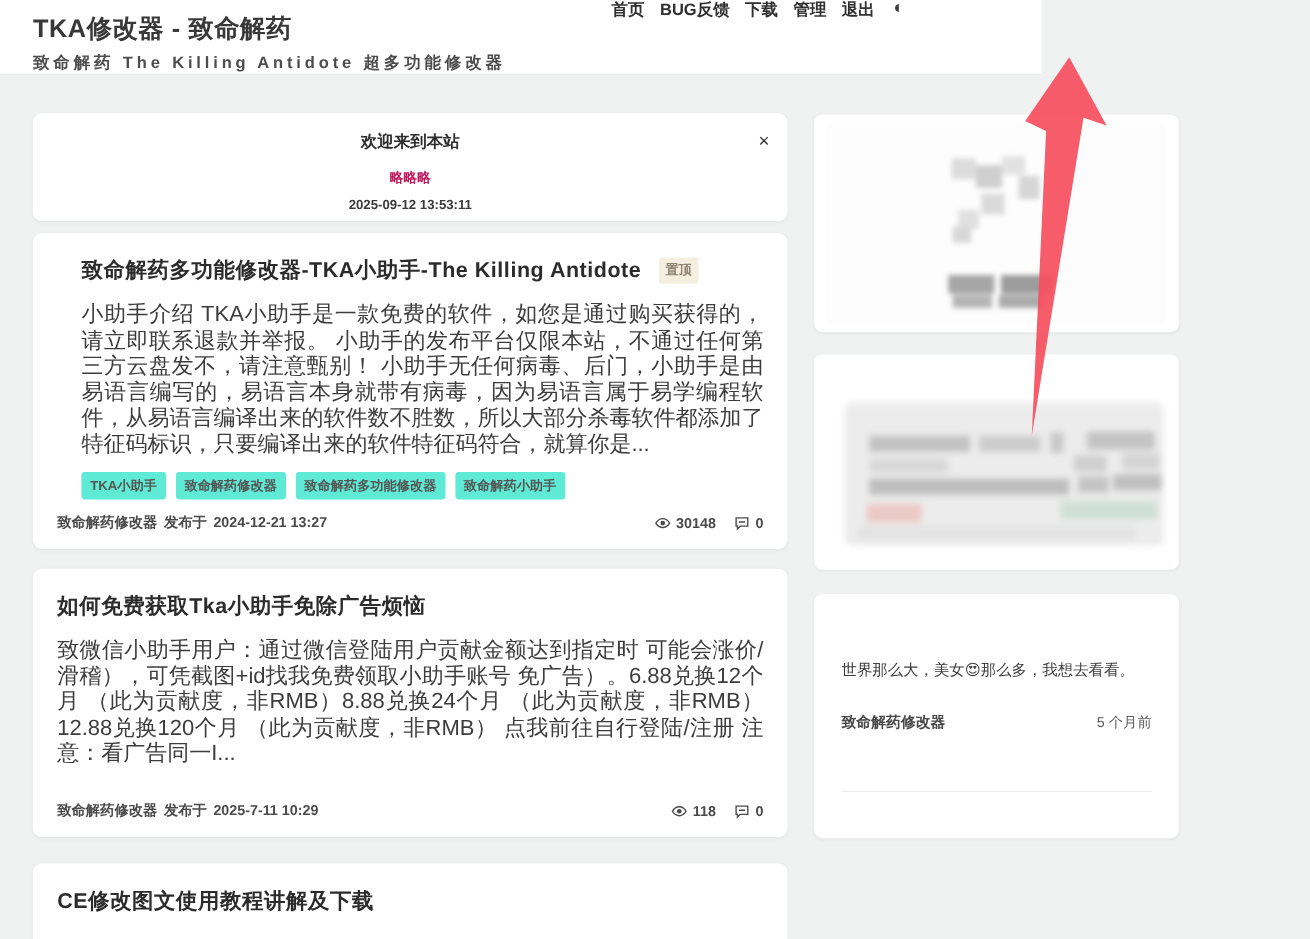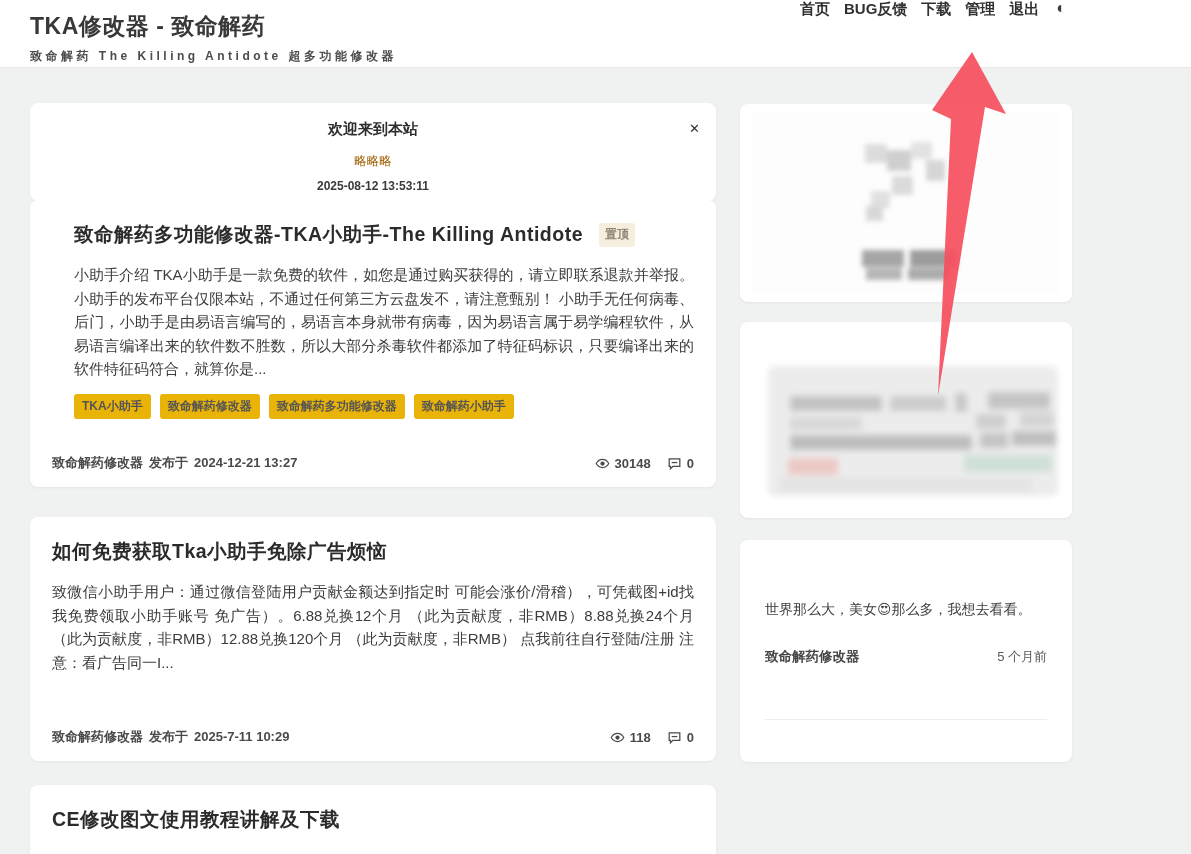--- a/index.html
+++ b/index.html
@@ -1,49 +1,49 @@
 <!DOCTYPE html>
 <html><head>
 <meta charset="utf-8">
 <style>
   * { margin:0; padding:0; box-sizing:border-box; }
   html,body { width:1191px; height:854px; }
   body { font-family:"Liberation Sans","DejaVu Sans",sans-serif; }
   .page { position:relative; width:1191px; height:854px; background:#f0f1f1; overflow:hidden; }
 
   
-  .header { position:absolute; top:0; left:0; width:1191px; height:68px; background:#ffffff; border-bottom:1px solid #e7e7e7; z-index:5; }
+  .header { position:absolute; top:0; left:0; width:947px; height:68px; background:#ffffff; border-bottom:1px solid #e7e7e7; z-index:5; }
   .brand { position:absolute; left:30px; top:11px; }
   .site-title { font-size:23px; font-weight:bold; color:#383838; letter-spacing:.5px; }
-  .site-subtitle { margin-top:6px; font-size:12px; font-weight:bold; color:#4c4c4c; letter-spacing:3.5px; }
+  .site-subtitle { margin-top:6px; font-size:15px; font-weight:bold; color:#4c4c4c; letter-spacing:3.5px; }
   .nav { position:absolute; right:125px; top:0; height:68px; display:flex; gap:14px; }
   .nav a { font-size:15px; font-weight:bold; color:#303030; text-decoration:none; cursor:pointer; }
   .theme-toggle { font-size:16px; color:#3d3d3d; margin-left:3px; cursor:pointer; line-height:1; }
 
   
   .card { position:absolute; background:#fff; border-radius:8px; box-shadow:0 1px 3px rgba(0,0,0,.05); }
 
   
   .notice { left:30px; top:103px; width:686px; height:98px; text-align:center; padding-top:17px; }
   .notice-title { font-size:15px; font-weight:bold; color:#2e2e2e; }
-  .notice-body { margin-top:14px; font-size:12.5px; font-weight:normal; color:#a16207; }
+  .notice-body { margin-top:14px; font-size:12.5px; font-weight:bold; color:#be185d; }
   .notice-time { margin-top:9px; font-size:12px; font-weight:bold; color:#3a3a3a; }
   .notice-close { position:absolute; right:16px; top:18px; font-size:13px; font-weight:bold; color:#333; cursor:pointer; }
 
   
   .post { left:30px; width:686px; padding:0 22px; }
-  .post1 { top:200px; height:287px;padding-left:44px; }
+  .post1 { top:212px; height:287px;padding-left:44px; }
   .post2 { top:517px; height:244px; }
   .post3 { top:785px; height:120px; }
   .post h2 { padding-top:22px; font-size:19.5px; color:#2b2b2b; letter-spacing:.5px; line-height:1.3; }
   .post-title-link { cursor:pointer; }
   .badge { display:inline-block; vertical-align:3px; margin-left:10px; font-size:12px; font-weight:bold; color:#8f8473; background:#f6efdf; padding:4px 6px; border-radius:3px; letter-spacing:0; }
-  .excerpt { margin-top:16px; font-size:15px; line-height:23.5px; color:#3c3c3c; text-align:justify; }
+  .excerpt { margin-top:16px; font-size:20px; line-height:23.5px; color:#3c3c3c; text-align:justify; }
   .tags { margin-top:13px; display:flex; gap:9px; }
-  .tag { background:#eab308; color:#555; font-size:12px; font-weight:bold; padding:4px 8px; border-radius:3px; cursor:pointer; }
+  .tag { background:#5eead4; color:#555; font-size:12px; font-weight:bold; padding:4px 8px; border-radius:3px; cursor:pointer; }
   .meta { position:absolute; left:22px; right:22px; bottom:15px; display:flex; justify-content:space-between; align-items:center; font-size:13px; font-weight:bold; color:#4a4a4a; }
   .meta-left span { margin-right:6px; }
   .meta-right { display:flex; gap:16px; align-items:center; }
   .stat { display:flex; gap:5px; align-items:center; }
   .stat svg { display:block; }
 
   
   .side1 { left:740px; top:104px; width:332px; height:198px; }
   .side2 { left:740px; top:322px; width:332px; height:196px; }
   .side-img { position:absolute; inset:0; width:100%; height:100%; border-radius:8px; }
@@ -74,21 +74,21 @@
       <a>下载</a>
       <a>管理</a>
       <a>退出</a>
       <span class="theme-toggle">◐</span>
     </nav>
   </header>
 
   <section class="card notice">
     <div class="notice-title">欢迎来到本站</div>
     <div class="notice-body">略略略</div>
-    <div class="notice-time">2025-08-12 13:53:11</div>
+    <div class="notice-time">2025-09-12 13:53:11</div>
     <span class="notice-close">✕</span>
   </section>
 
   <article class="card post post1">
     <h2>
       <span class="post-title-link">致命解药多功能修改器-TKA小助手-The Killing Antidote</span>
       <span class="badge">置顶</span>
     </h2>
     <p class="excerpt">小助手介绍 TKA小助手是一款免费的软件，如您是通过购买获得的，请立即联系退款并举报。 小助手的发布平台仅限本站，不通过任何第三方云盘发不，请注意甄别！ 小助手无任何病毒、后门，小助手是由易语言编写的，易语言本身就带有病毒，因为易语言属于易学编程软件，从易语言编译出来的软件数不胜数，所以大部分杀毒软件都添加了特征码标识，只要编译出来的软件特征码符合，就算你是...</p>
     <div class="tags">

